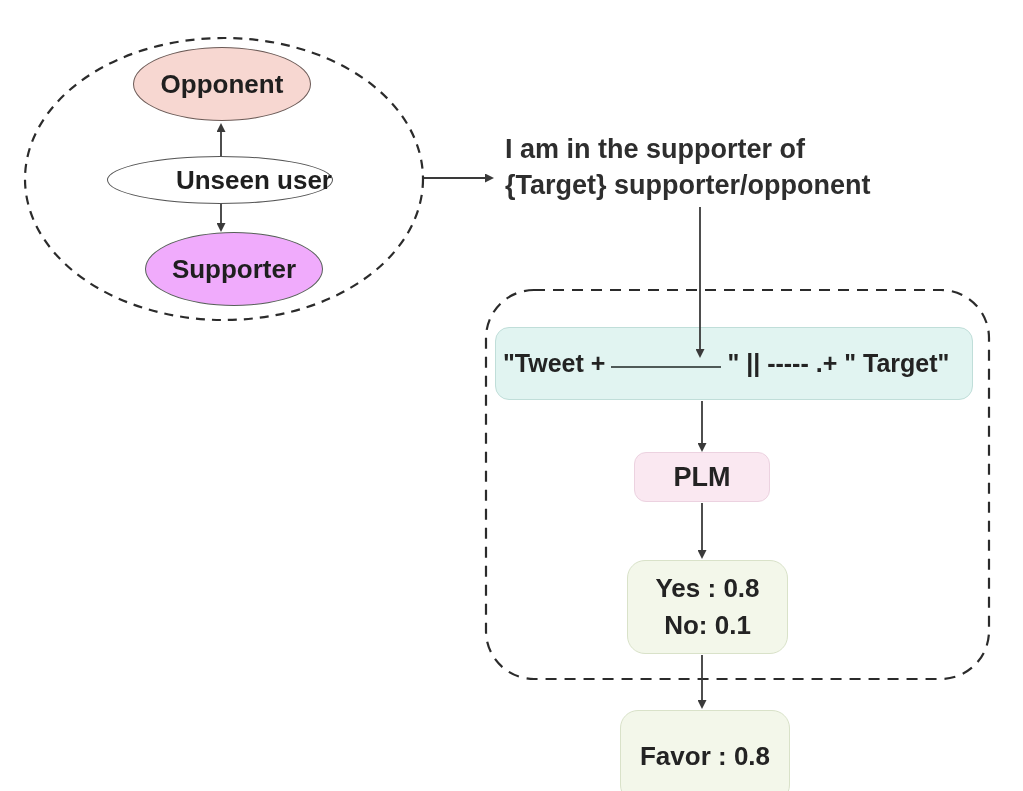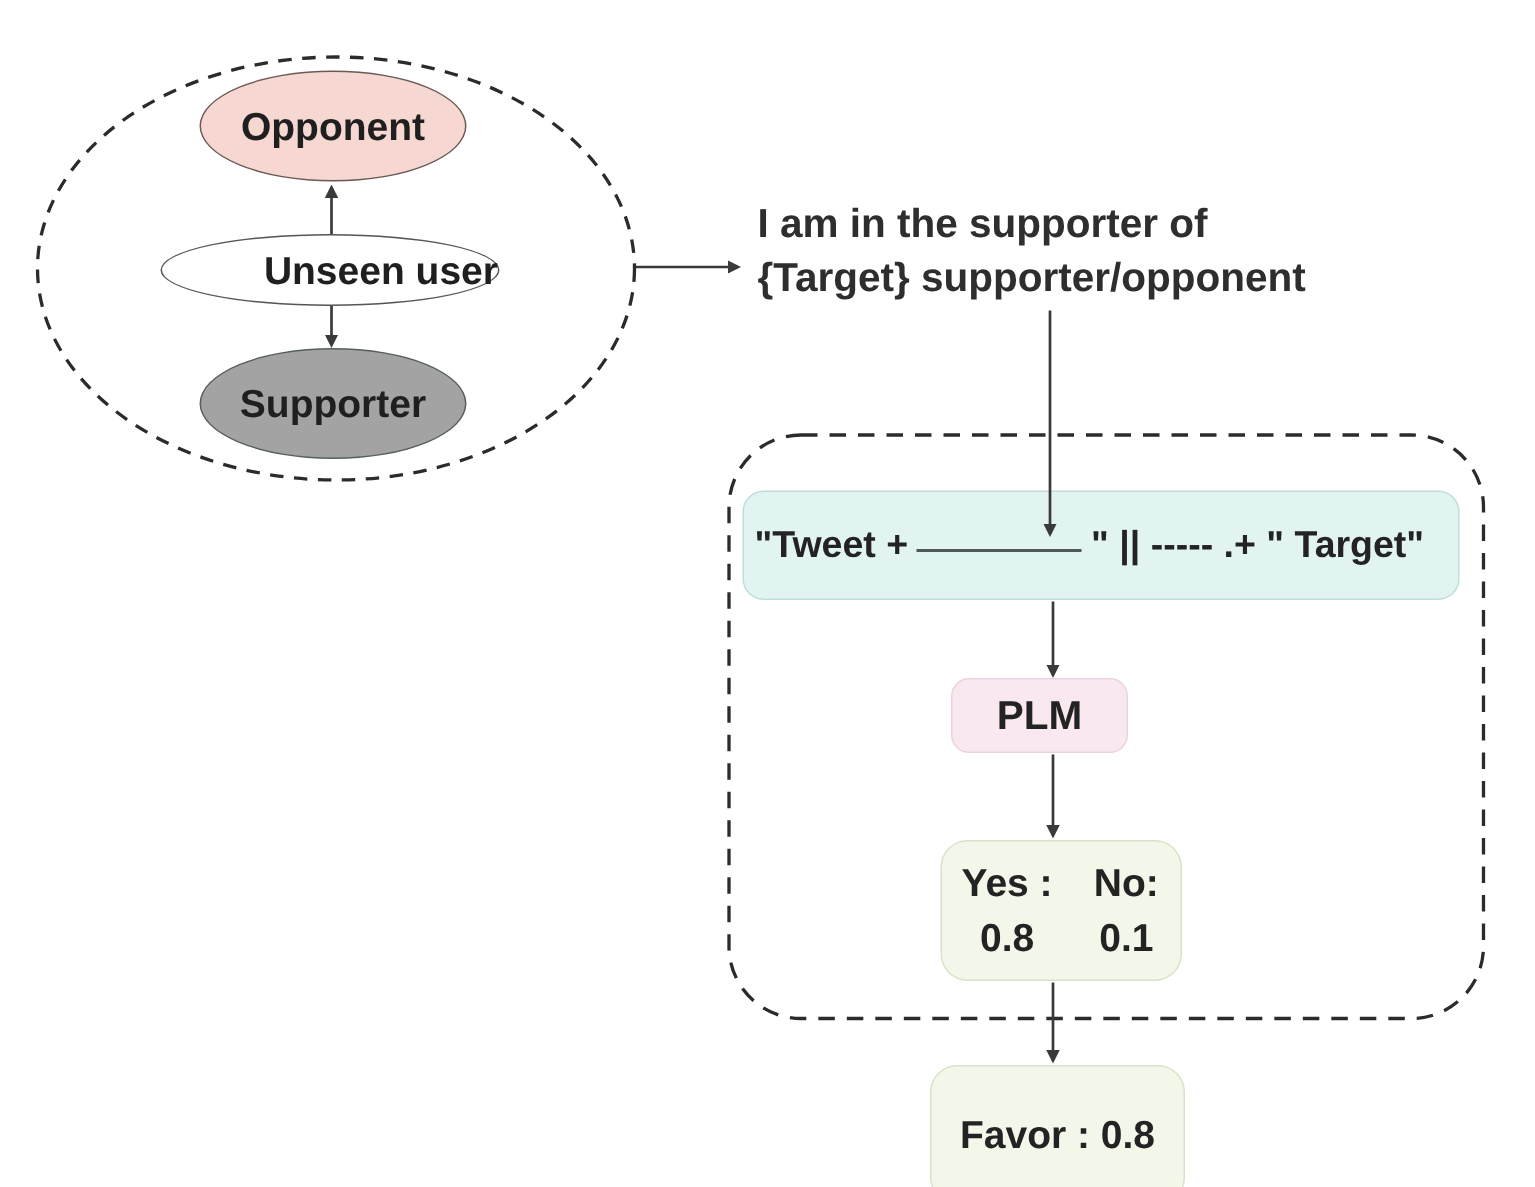--- a/index.html
+++ b/index.html
@@ -27,22 +27,22 @@
   }
   .node-opponent {
     left: 133px; top: 23px; width: 178px; height: 74px;
     background: #f7d7d1; border: 1.5px solid #6b5a56;
   }
   .node-unseen {
     left: 107px; top: 132px; width: 226px; height: 48px;
     background: #ffffff; border: 1.5px solid #555555; justify-content: flex-end;
   }
   .node-supporter {
-    left: 133px; top: 208px; width: 178px; height: 74px;
-    background: #a3a3a3; border: 1.5px solid #566058;
+    left: 145px; top: 208px; width: 178px; height: 74px;
+    background: #f0abfc; border: 1.5px solid #566058;
   }
   
   .caption {
     position: absolute;
     left: 505px; top: 107px;
     font-size: 27px; font-weight: bold;
     line-height: 36px; color: #2e2e2e;
     white-space: nowrap;
   }
   
@@ -64,28 +64,28 @@
     white-space: nowrap;
   }
   .blank-line {
     display: inline-block;
     width: 110px;
     border-top: 2px solid #4f5a58;
     margin: 0 6px;
     transform: translateY(3px);
   }
   .plm-box {
-    left: 634px; top: 428px; width: 118px; height: 50px;
+    left: 634px; top: 428px; width: 136px; height: 50px;
     background: #fae8f1; border: 1.5px solid #ecd2e0; border-radius: 12px;
     font-size: 27px;
   }
   .out-box {
     background: #f3f7ea; border: 1.5px solid #d9e2c9; border-radius: 18px;
     font-size: 26px; line-height: 37px;
-    flex-direction: row;
+    flex-direction: column;
     text-align: center;
   }
   .yesno-box  { left: 627px; top: 536px; width: 161px; height: 94px; }
   .favor-box  { left: 620px; top: 686px; width: 170px; height: 93px; }
   
   .overlay {
     position: absolute;
     left: 0; top: 0;
     pointer-events: none;
   }

